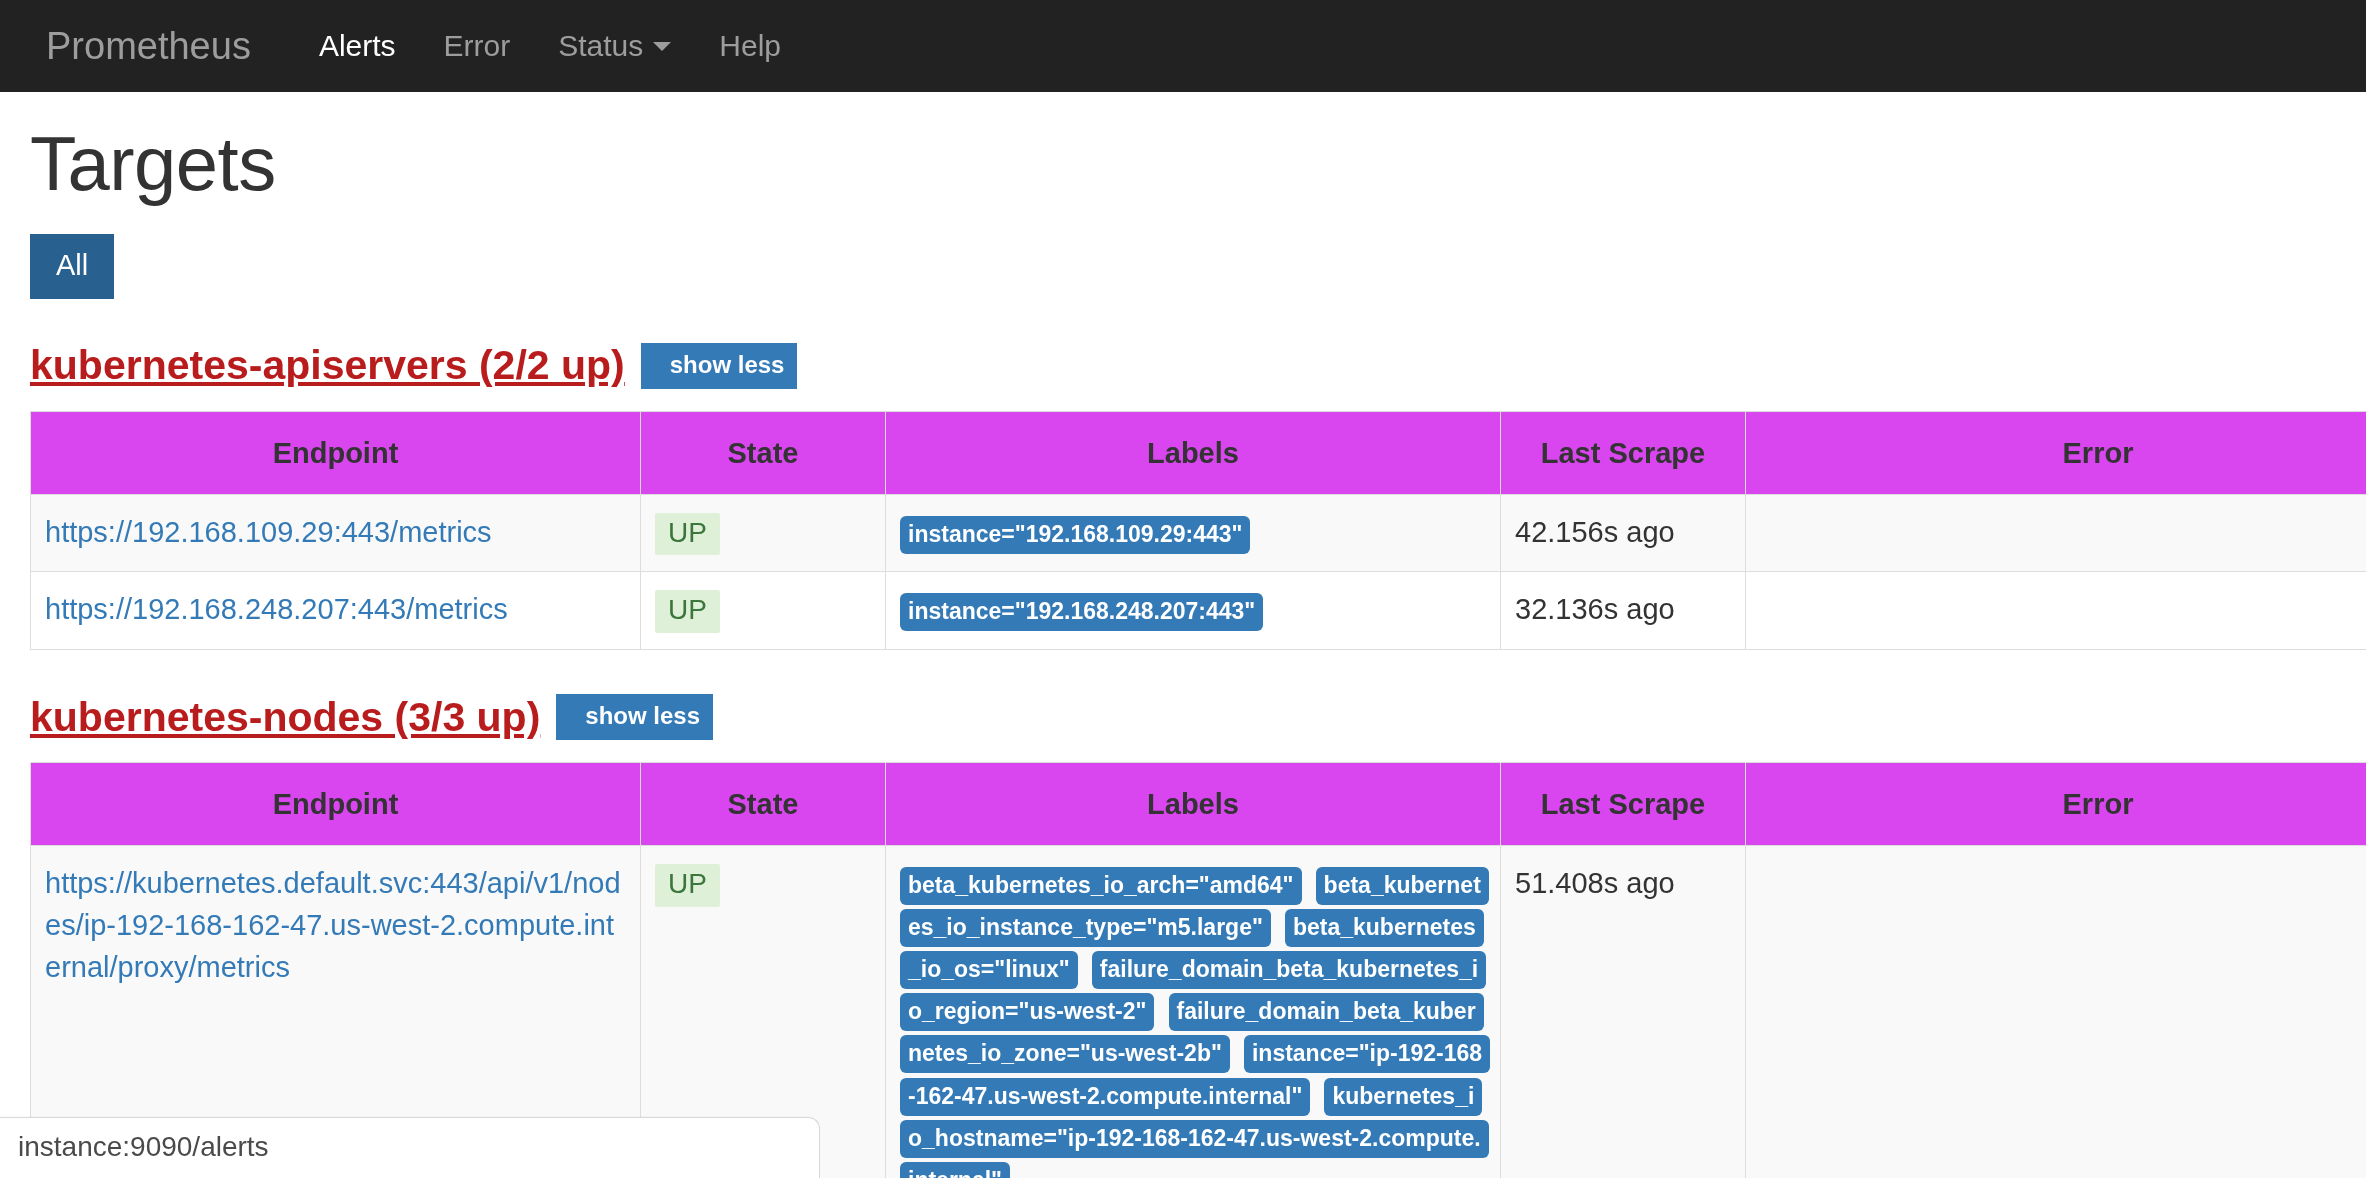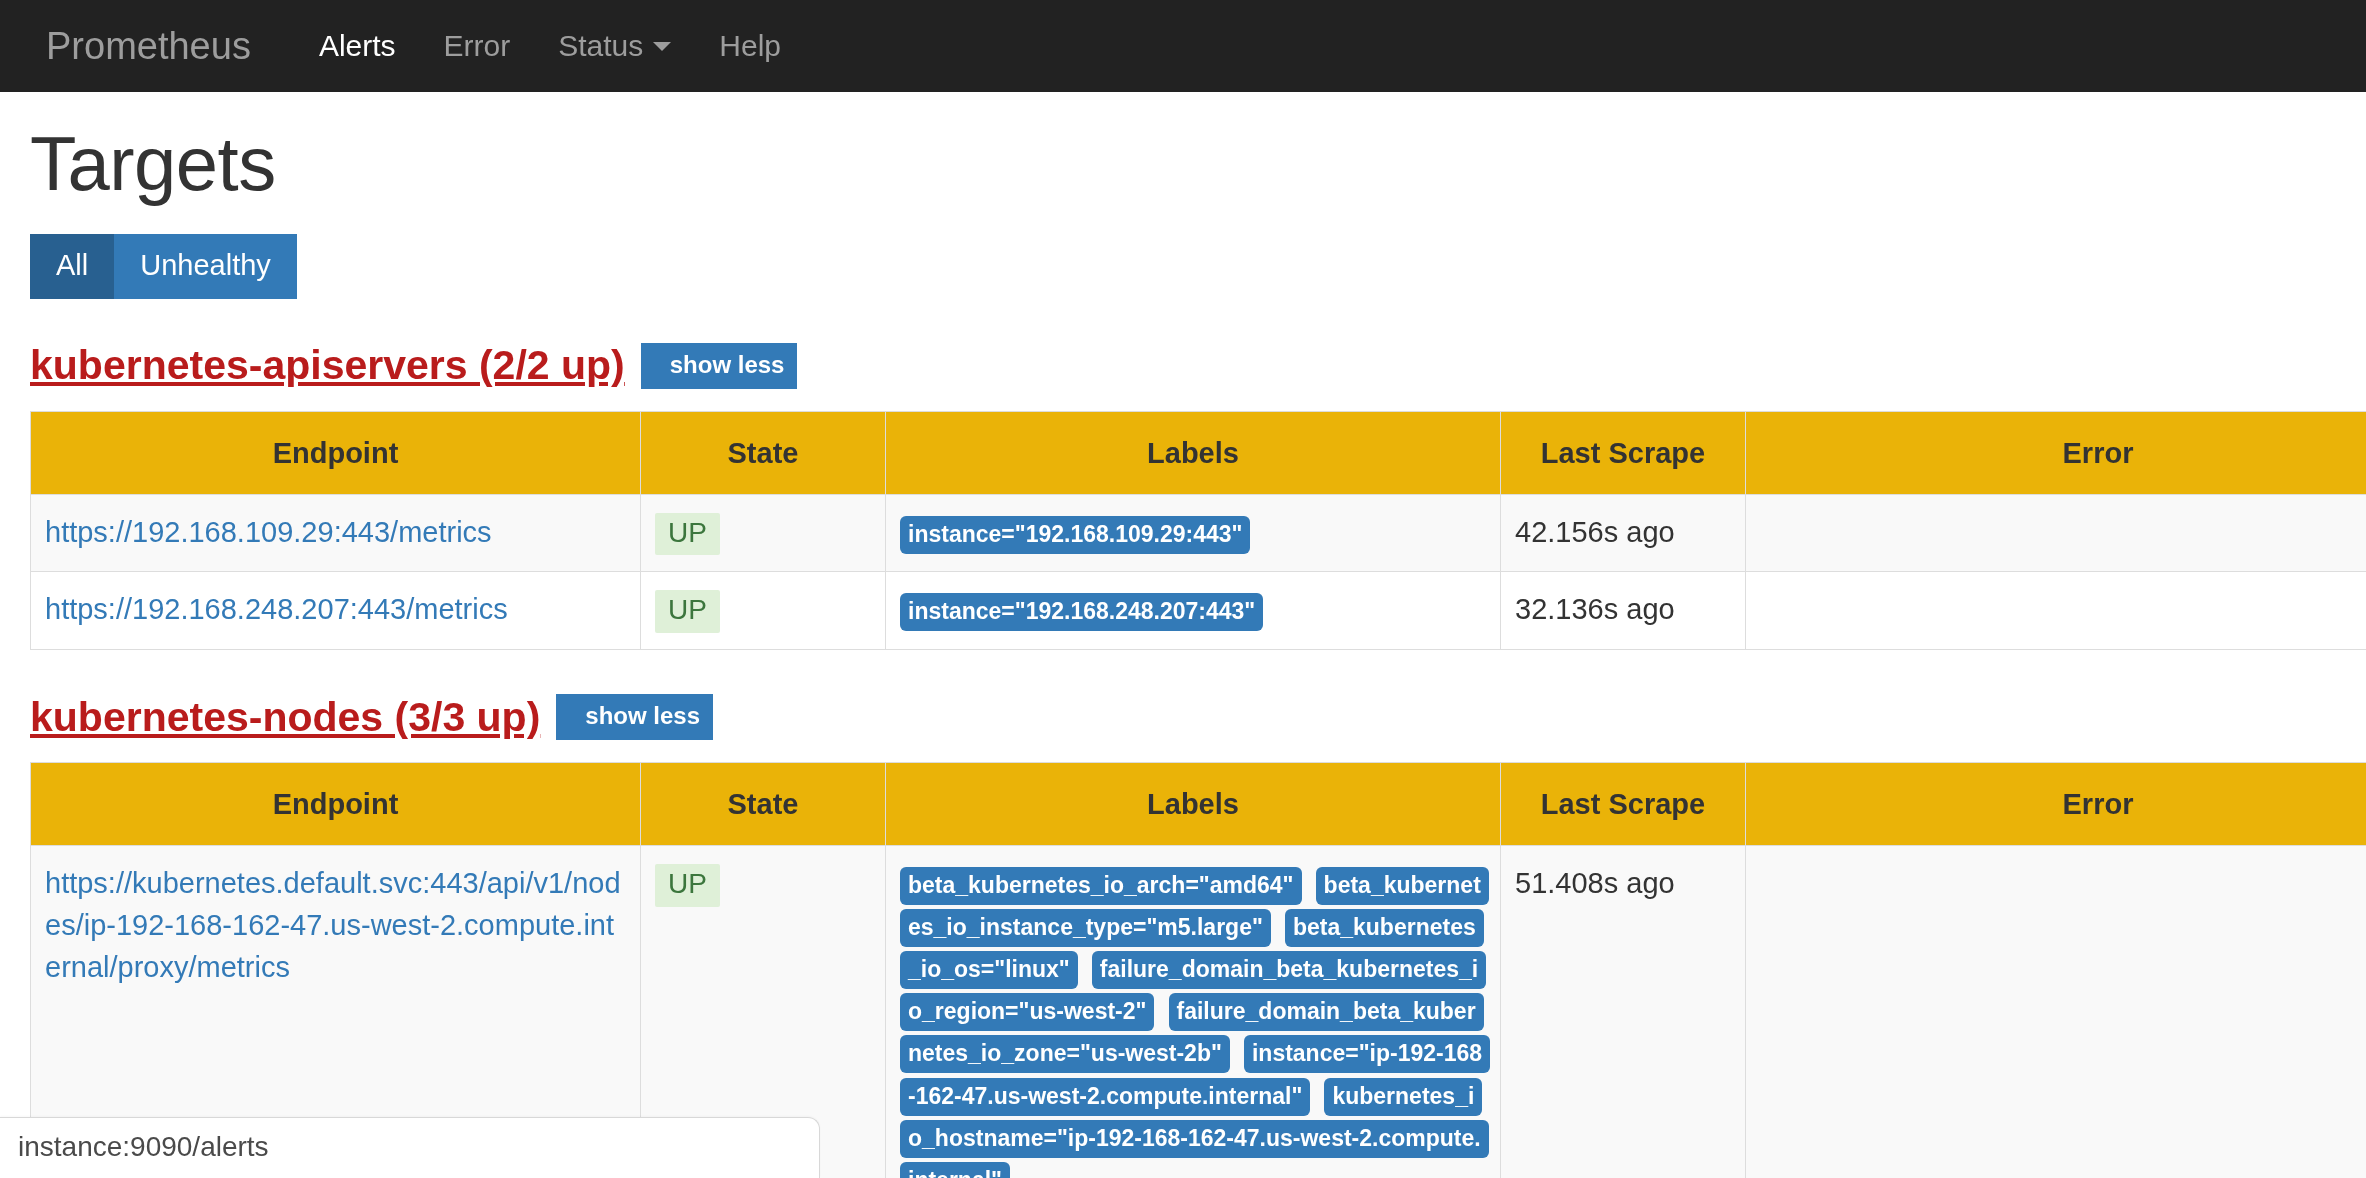--- a/index.html
+++ b/index.html
@@ -135,21 +135,21 @@
   table.targets td {
     border: 1px solid #dddddd;
     padding: 16px 14px;
     vertical-align: top;
     font-size: 29px;
     line-height: 1.45;
   }
   table.targets th {
     font-weight: bold;
     color: #333;
-    background: #eab308;
+    background: #d946ef;
     vertical-align: middle;
     padding-top: 20px;
     padding-bottom: 20px;
   }
   table.targets tbody tr:nth-child(odd) { background: #f9f9f9; }
   table.targets tbody tr:nth-child(even) { background: #ffffff; }
 
   col.c-endpoint { width: 610px; }
   col.c-state    { width: 245px; }
   col.c-labels   { width: 615px; }
@@ -232,21 +232,20 @@
       </a>
   </div>
 </div>
 
 <div class="container">
 
   <h1 class="page-title">Targets</h1>
 
   <div class="btn-group">
     <button class="btn btn-filter active">All</button>
-    <button class="btn btn-filter">Unhealthy</button>
   </div>
 
   <div id="jobs-root">
       <div class="job-section">
         <div class="job-header">
           <a class="job-title" href="#">kubernetes-apiservers (2/2 up)</a>
           <button class="btn-showless">show less</button>
         </div>
         <div class="table-wrap">
           <table class="targets">

